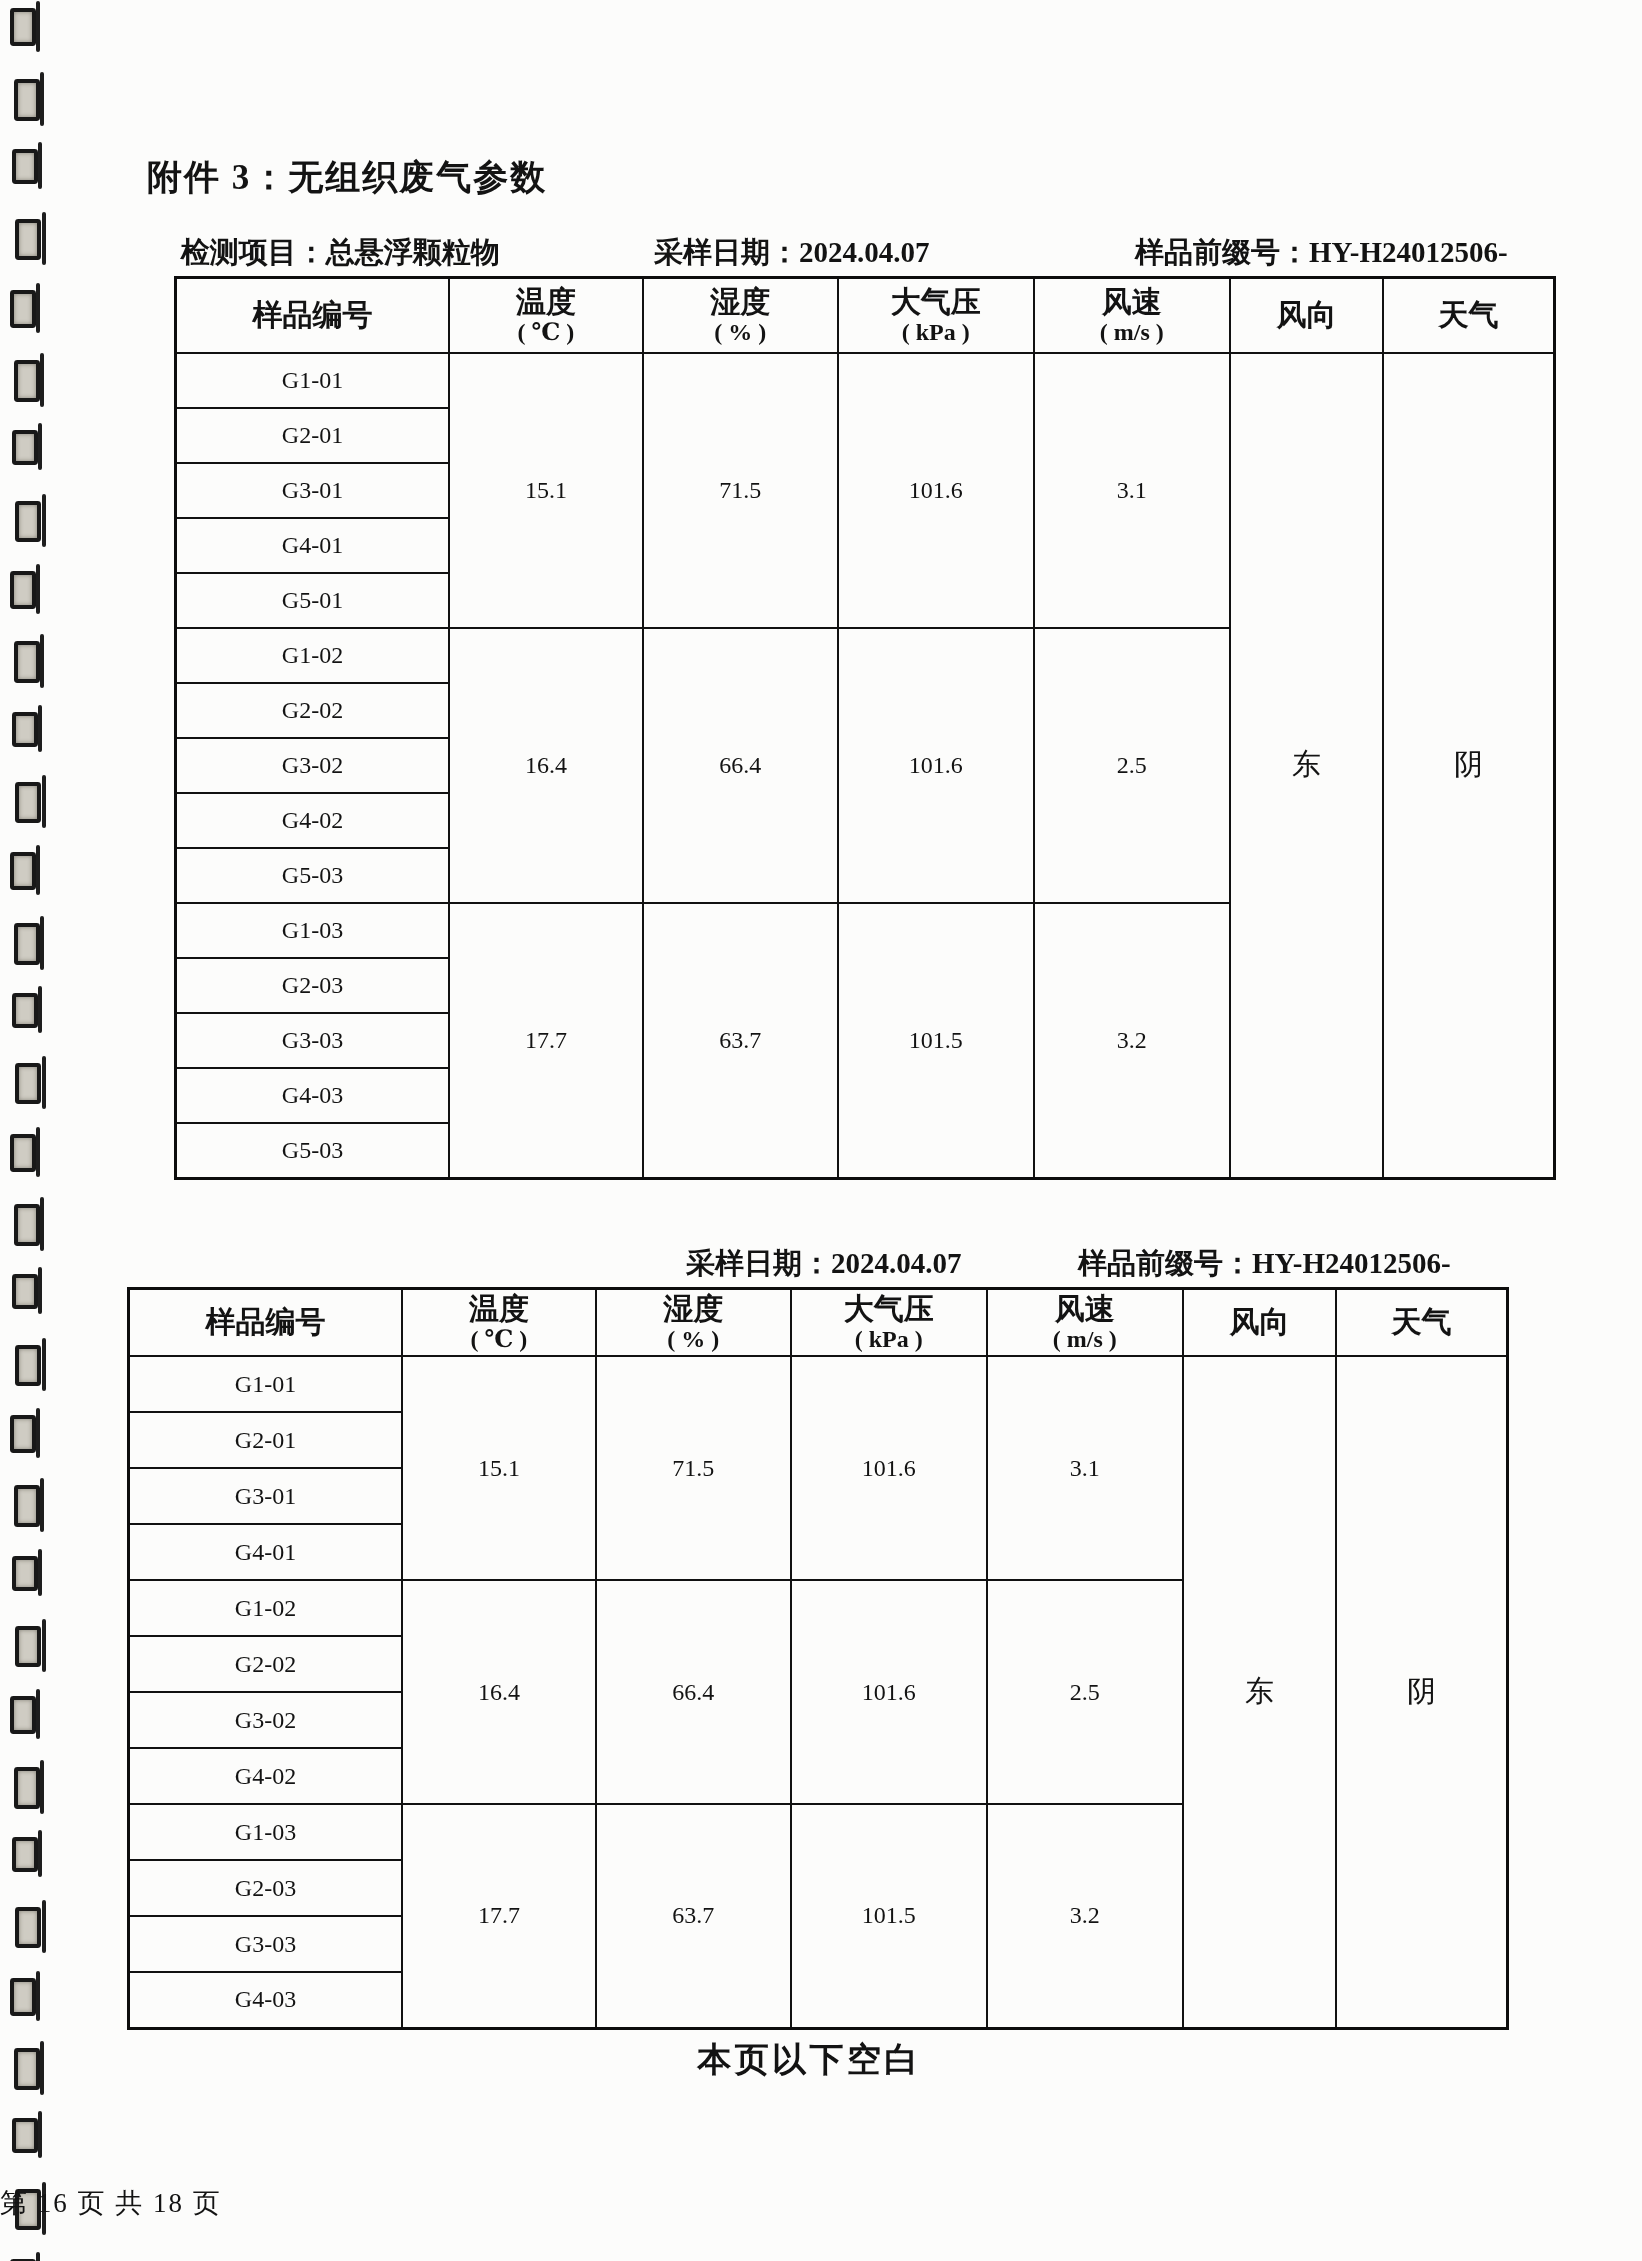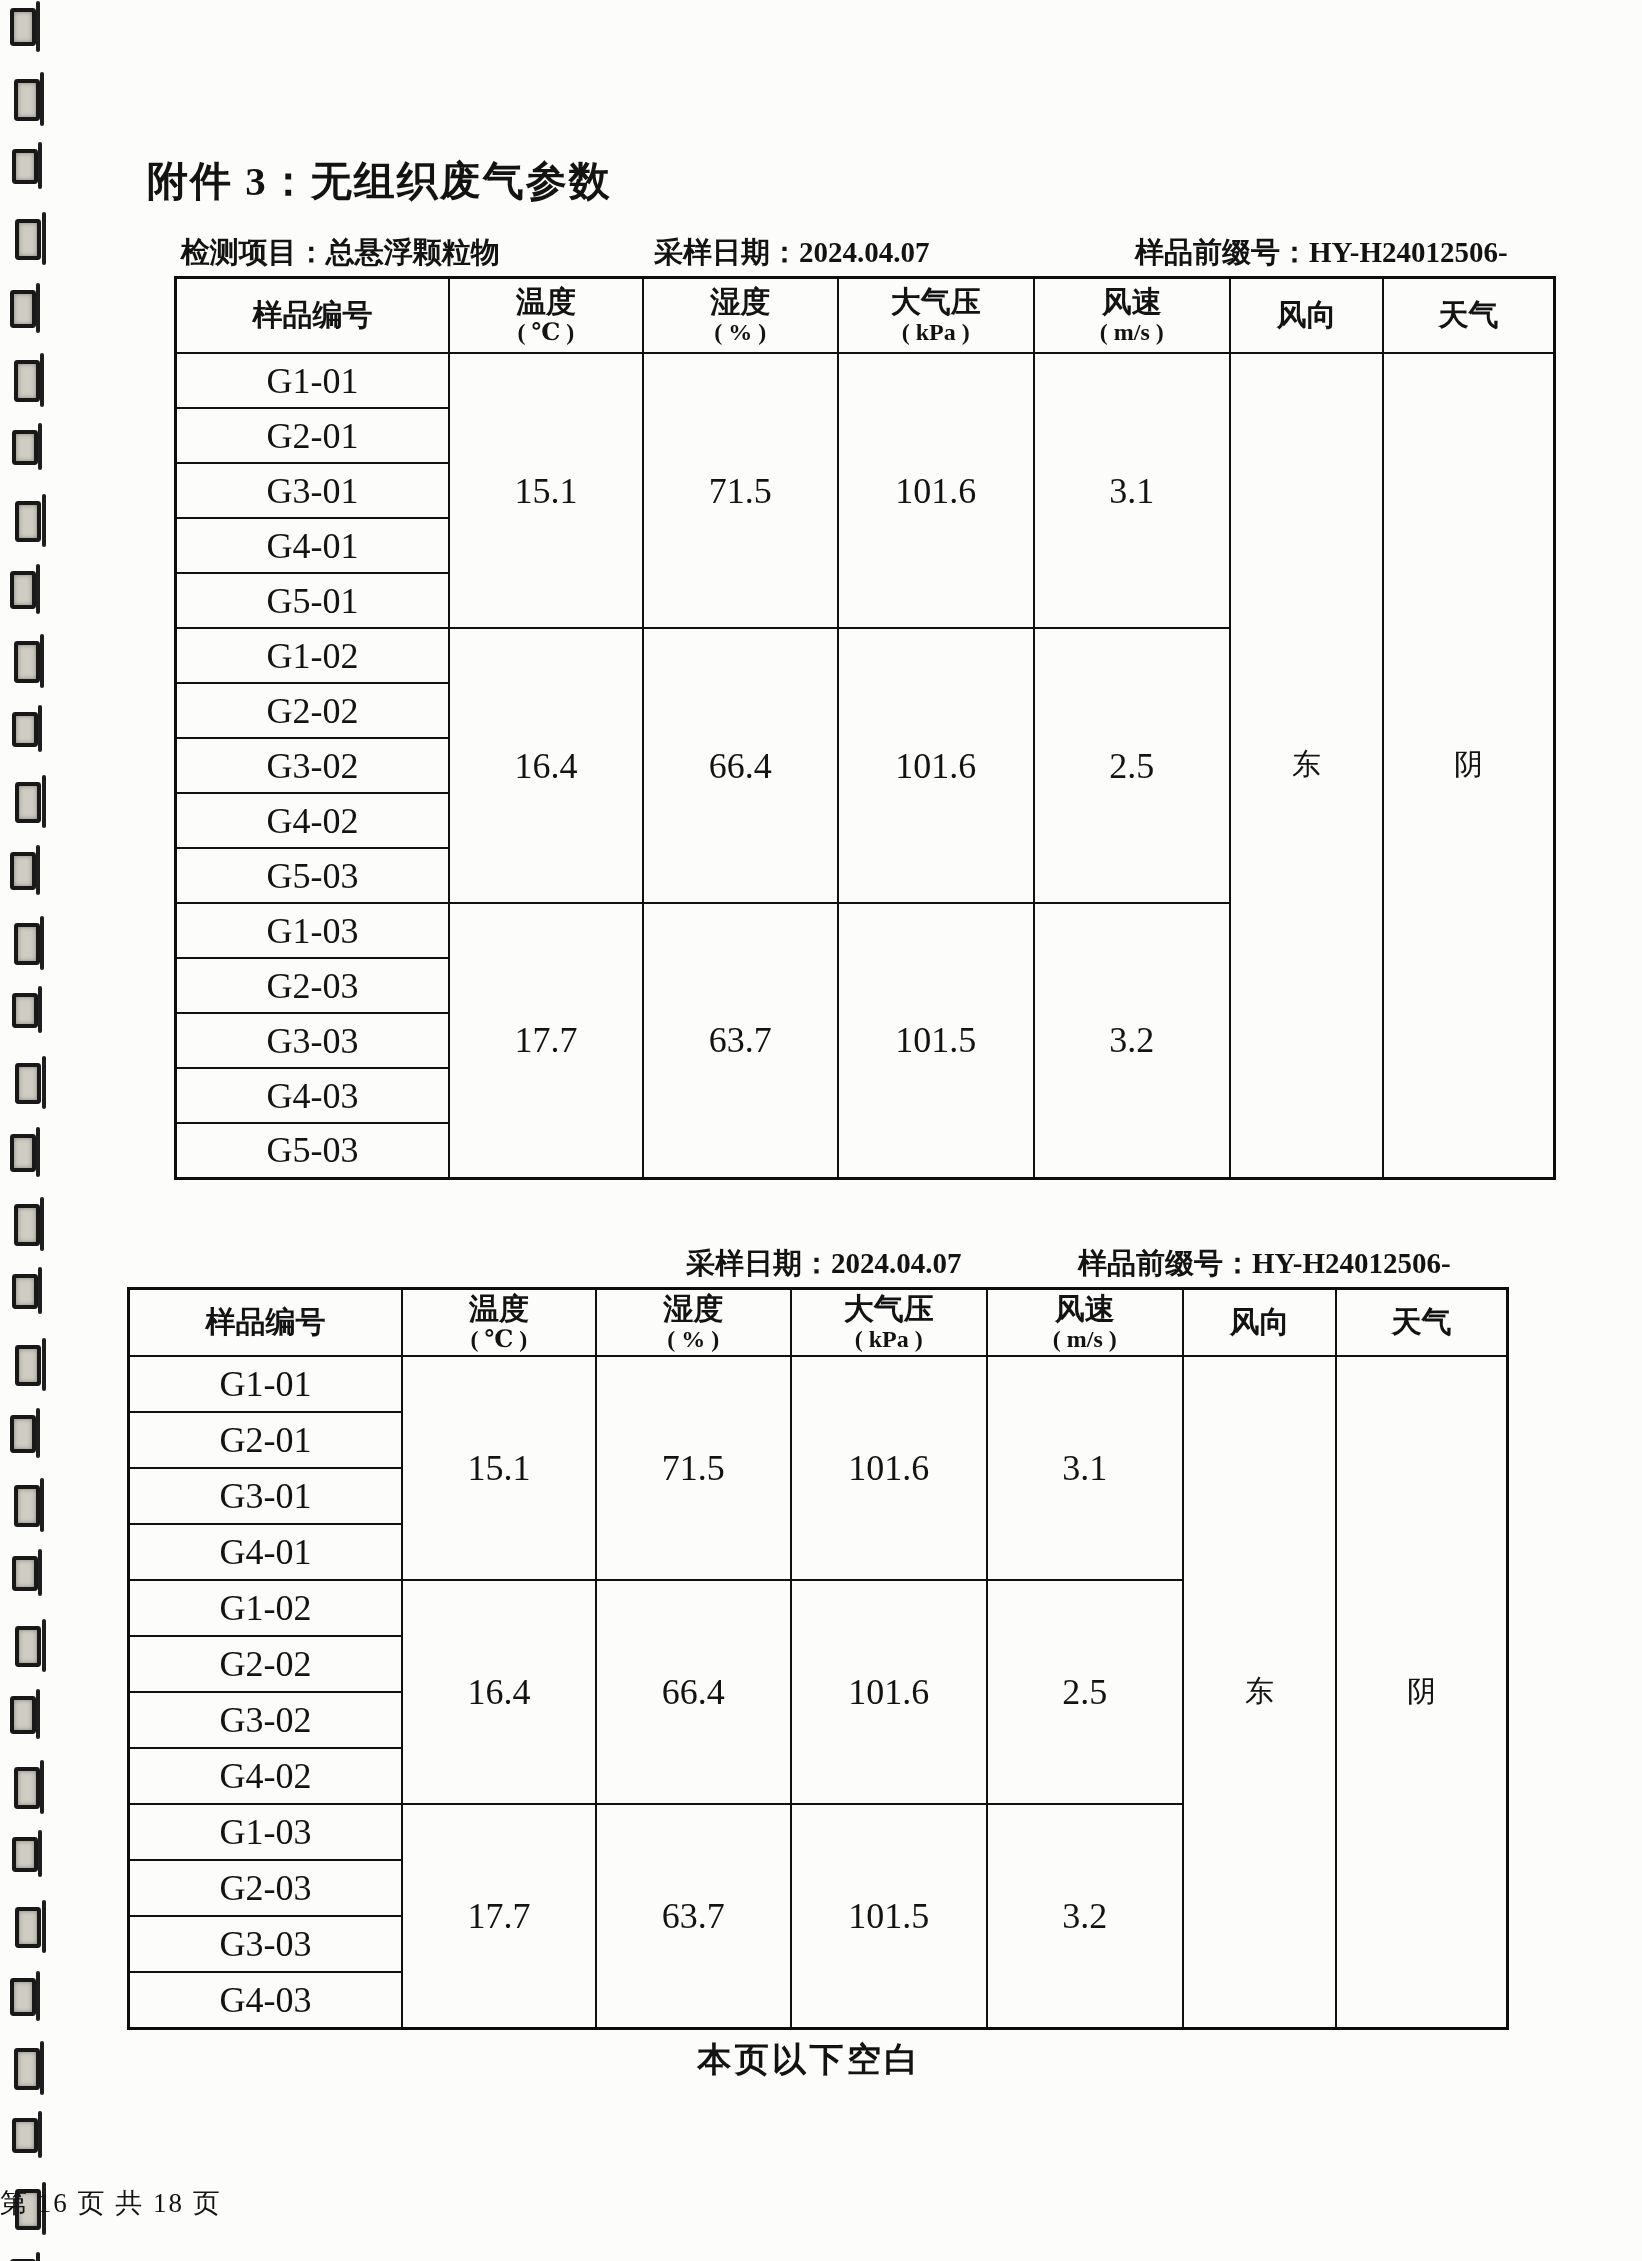--- a/index.html
+++ b/index.html
@@ -40,21 +40,21 @@
     top: 99px;
     right: 170px;
     font-size: 28px;
     letter-spacing: 1.4px;
     white-space: nowrap;
   }
   .attachment-title {
     position: absolute;
     left: 147px;
     top: 154px;
-    font-size: 41px;
+    font-size: 35px;
     font-weight: 600;
     letter-spacing: 2px;
     white-space: nowrap;
   }
 
   
   .table-section { position: absolute; width: 1382px; }
   .sec1 { left: 130px; top: 229px; padding-left: 44px; }
   .sec2 { left: 127px; top: 1240px; }
 
@@ -80,21 +80,21 @@
     padding: 0;
     overflow: hidden;
   }
   .gas-table thead th { font-weight: 600; }
   .sec1 thead tr { height: 76px; }
   .sec2 thead tr { height: 68px; }
   .sec1 tbody tr { height: 55px; }
   .sec2 tbody tr { height: 56px; }
   .h-label { font-size: 30px; line-height: 1.15; }
   .h-unit  { font-size: 24px; line-height: 1.1; font-weight: 600; }
-  td.sample, td.val { font-size: 36px; }
+  td.sample, td.val { font-size: 24px; }
   td.cjk { font-size: 29px; }
 
   
   .closing-note {
     position: absolute;
     left: 0; width: 1619px;
     top: 2037px;
     text-align: center;
     font-size: 34px;
     font-weight: 600;

